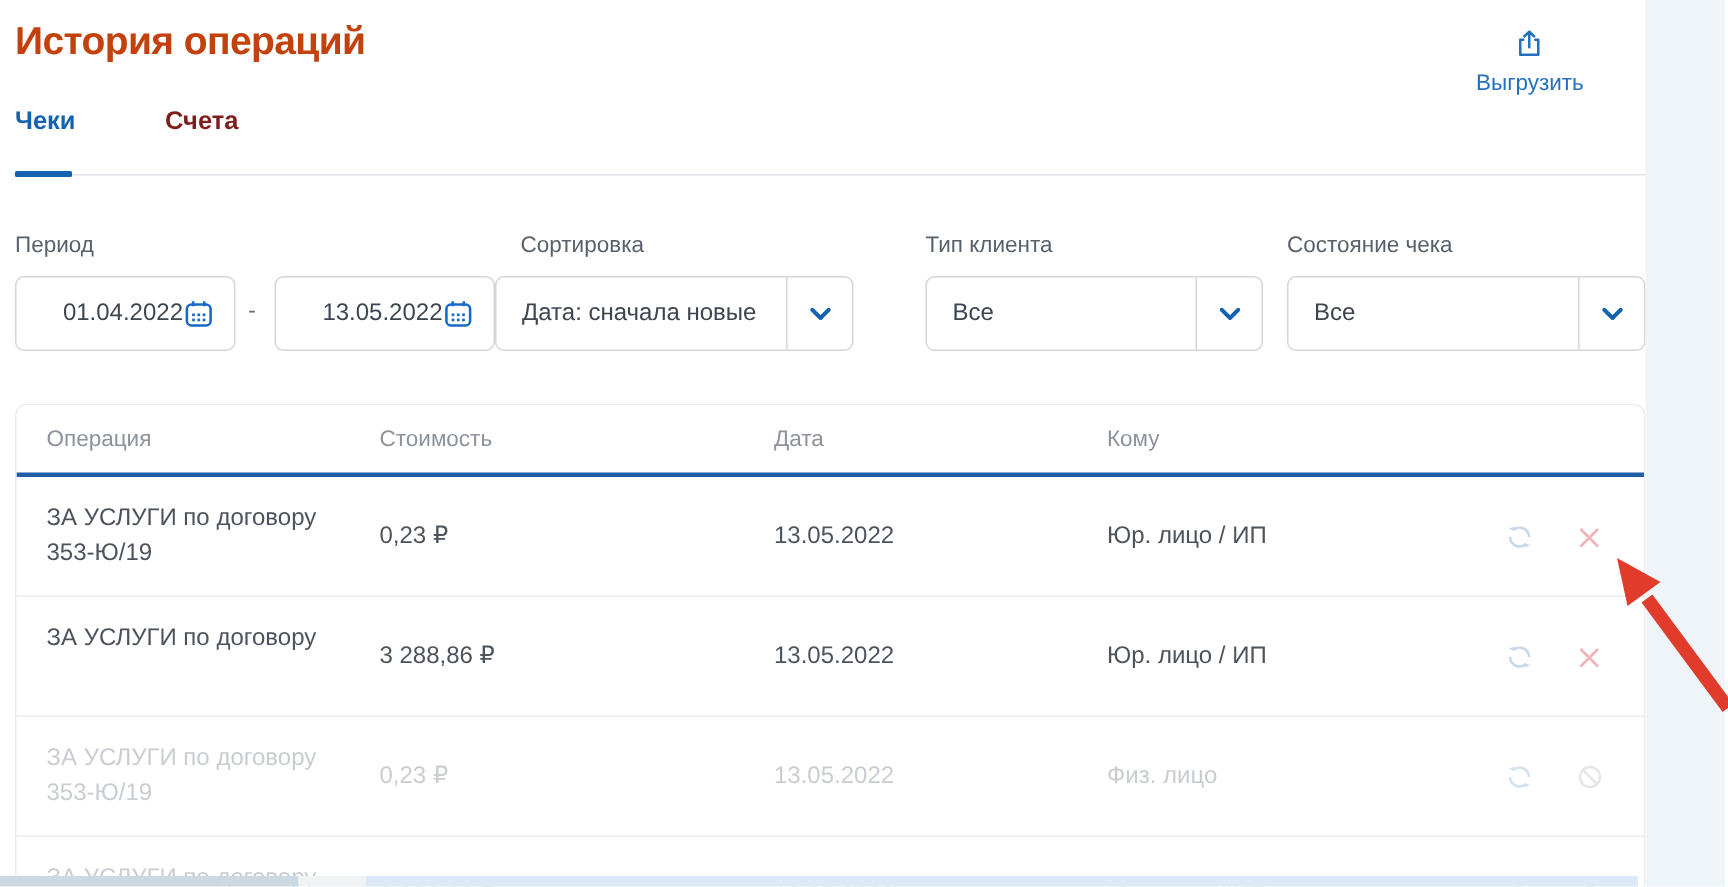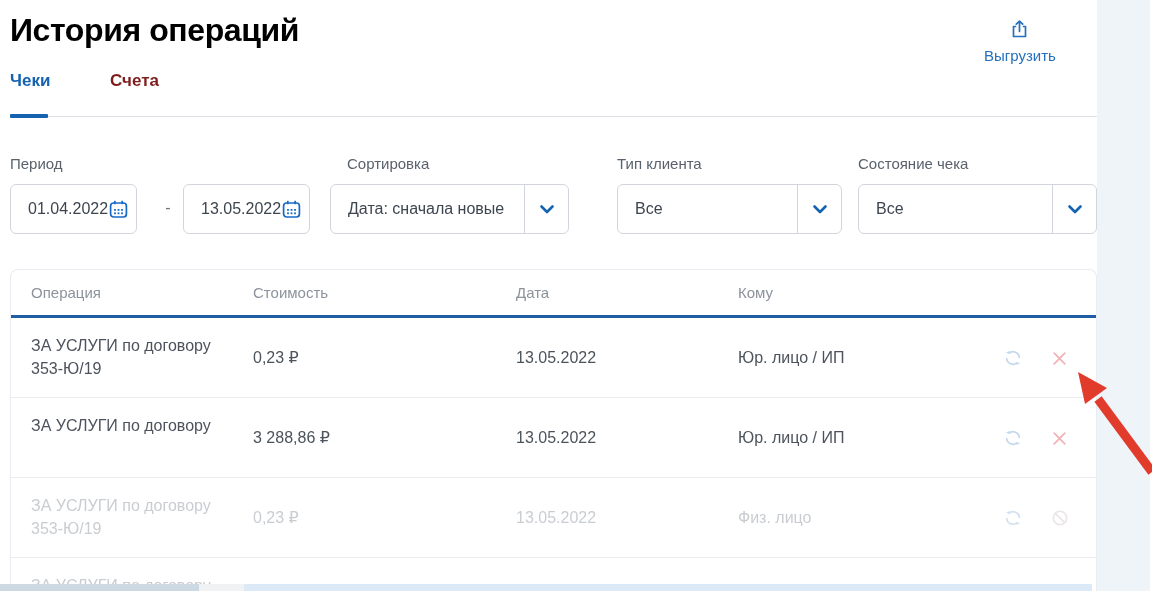--- a/index.html
+++ b/index.html
@@ -1,38 +1,38 @@
 <!DOCTYPE html>
 <html style="--accent: #1562b0; --link-blue: #2470bd; --hdr-blue: #1f5da5; --cal-blue: #1769c8; --refresh-c: #c6d9ec; --close-c: #f1b3b8; --cancel-c: #e9e4e5; --arrow-red: #e13b2c; --gutter: #eff4f9;"><head>
 <meta charset="utf-8">
 <style>
   * { margin:0; padding:0; box-sizing:border-box; }
   html,body { width:1152px; height:591px; overflow:hidden; background:#fff;
     font-family:"Liberation Sans","DejaVu Sans",sans-serif; }
   .abs { position:absolute; }
 
   
-  .page-title { left:10px; top:12px; font-size:32px; font-weight:700; color:#000000; letter-spacing:-0.4px; }
+  .page-title { left:10px; top:12px; font-size:26px; font-weight:700; color:#c2410c; letter-spacing:-0.4px; }
   .export-btn { left:984px; top:19px; display:flex; align-items:center; gap:8px; color:var(--link-blue);
     font-size:15px; cursor:pointer;flex-direction:column; }
   .export-btn .ico { display:inline-flex; color:var(--link-blue); }
 
   
   .tab { top:71px; font-size:17px; font-weight:600; cursor:pointer; }
   .tab-0 { left:10px; color:var(--accent); }
   .tab-1 { left:110px; color:#7f1d1d; }
   .tabs-divider { left:10px; top:116px; width:1087px; height:1px; background:#dee1e5; }
   .tab-underline { left:10px; top:114px; width:38px; height:4px; background:var(--accent); border-radius:1px; }
 
   
   .f-label { top:155px; font-size:15px; color:#59626c; }
   .lbl-period { left:10px; } .lbl-sort { left:347px; } .lbl-type { left:617px; } .lbl-state { left:858px; }
   .fbox { top:184px; height:50px; background:#fff; border:1px solid #d2d6dc; border-radius:6px;
     display:flex; align-items:center; font-size:16px; color:#3d454f; }
-  .datebox { width:127px; justify-content:flex-start; padding:0 13px 0 17px; cursor:pointer; }
+  .datebox { width:147px; justify-content:flex-end; padding:0 13px 0 17px; cursor:pointer; }
   .date-from { left:10px; } .date-to { left:183px; }
   .date-dash { left:162px; top:199px; width:12px; text-align:center; font-size:16px; color:#6e7680; }
   .selbox { padding-left:17px; cursor:pointer; }
   .sel-sort  { left:330px; width:239px; }
   .sel-type  { left:617px; width:225px; }
   .sel-state { left:858px; width:239px; }
   .sel-value { flex:1 1 auto; }
   .sel-chev { align-self:stretch; width:44px; flex:0 0 44px; margin-left:auto; border-left:1px solid #d2d6dc;
     display:flex; align-items:center; justify-content:center; color:var(--accent); }
   .cal { color:var(--cal-blue); display:inline-flex; cursor:pointer; }

